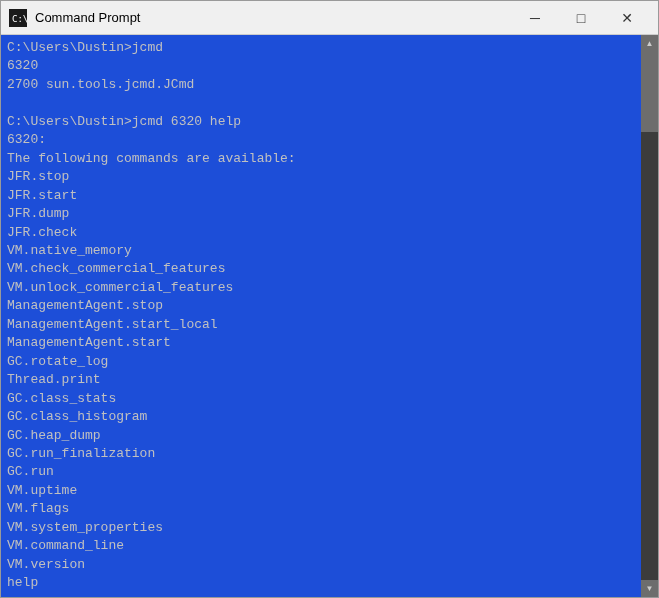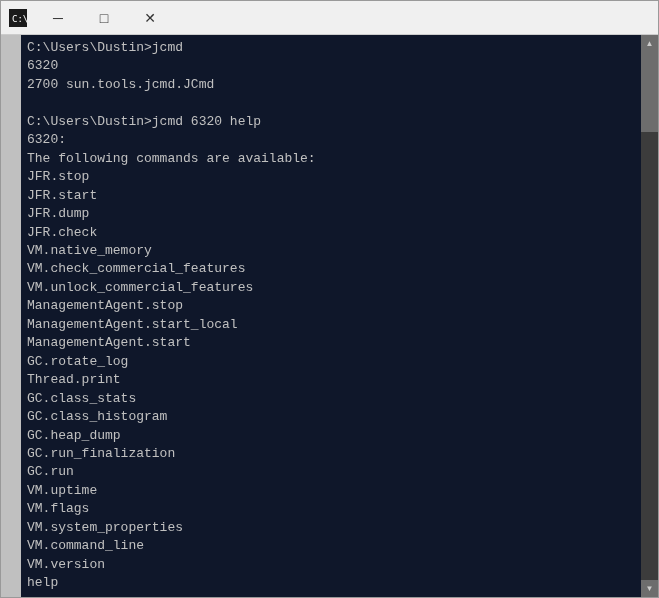--- a/index.html
+++ b/index.html
@@ -50,24 +50,23 @@
       justify-content: center;
       font-size: 14px;
       cursor: pointer;
       background: transparent;
       border: none;
       color: #333;
     }
 
     .content-area {
       flex: 1;
-      background: #0f172a;
+      background: #1d4ed8;
       display: flex;
       overflow: hidden;
-      margin-left: 20px;
     }
 
     .terminal {
       flex: 1;
       padding: 4px 6px;
       overflow-y: auto;
       color: #c0c0c0;
       font-family: 'Courier New', Consolas, monospace;
       font-size: 13px;
       line-height: 1.42;
@@ -118,20 +117,21 @@
 <div class="window">
 
   <div class="title-bar">
 
     <div class="title-bar-icon">
       <svg width="18" height="18" viewBox="0 0 18 18">
         <rect width="18" height="18" fill="#1a1a1a"></rect>
         <text x="3" y="13" font-size="9" fill="white" font-family="monospace">C:\</text>
       </svg>
     </div>
+    <span class="title-bar-text">Command Prompt</span>
     <div class="title-bar-controls">
       <button class="title-bar-btn">─</button>
       <button class="title-bar-btn">□</button>
       <button class="title-bar-btn close">✕</button>
     </div>
   </div>
 
   <div class="content-area">
     <div class="terminal" id="terminal-output"><span class="line">C:\Users\Dustin&gt;jcmd</span><span class="line">6320</span><span class="line">2700 sun.tools.jcmd.JCmd</span><span class="line">&nbsp;</span><span class="line">C:\Users\Dustin&gt;jcmd 6320 help</span><span class="line">6320:</span><span class="line">The following commands are available:</span><span class="line">JFR.stop</span><span class="line">JFR.start</span><span class="line">JFR.dump</span><span class="line">JFR.check</span><span class="line">VM.native_memory</span><span class="line">VM.check_commercial_features</span><span class="line">VM.unlock_commercial_features</span><span class="line">ManagementAgent.stop</span><span class="line">ManagementAgent.start_local</span><span class="line">ManagementAgent.start</span><span class="line">GC.rotate_log</span><span class="line">Thread.print</span><span class="line">GC.class_stats</span><span class="line">GC.class_histogram</span><span class="line">GC.heap_dump</span><span class="line">GC.run_finalization</span><span class="line">GC.run</span><span class="line">VM.uptime</span><span class="line">VM.flags</span><span class="line">VM.system_properties</span><span class="line">VM.command_line</span><span class="line">VM.version</span><span class="line">help</span><span class="line">&nbsp;</span></div>
     <div class="scrollbar">

